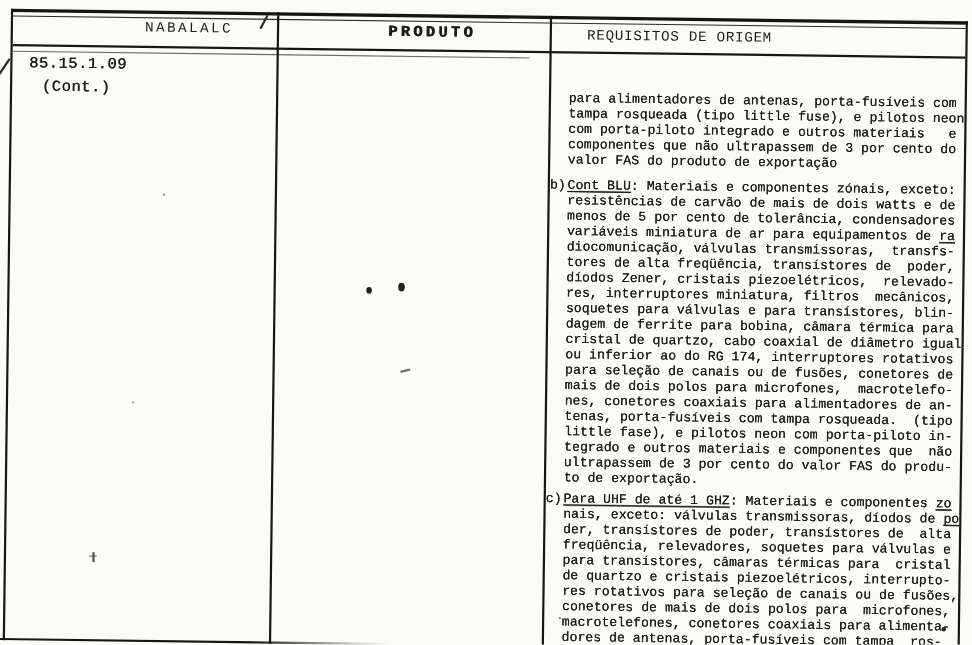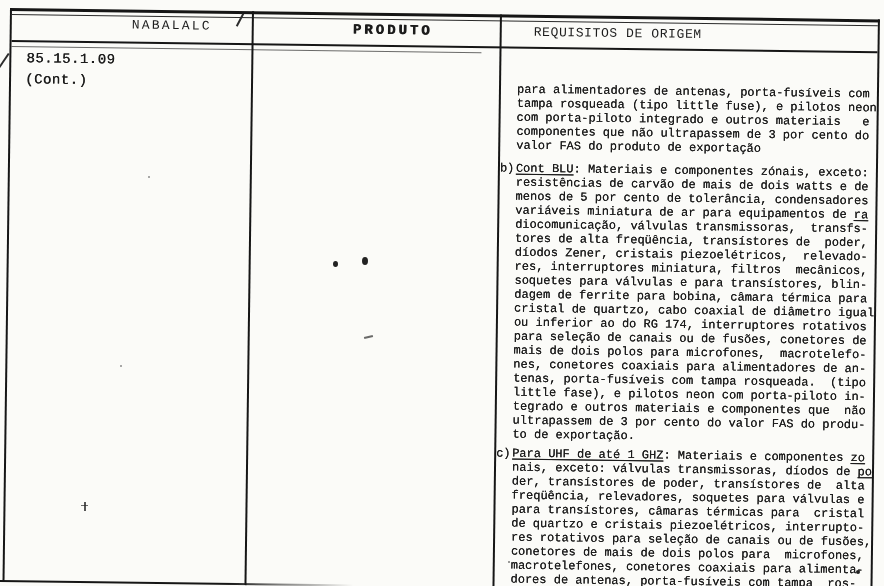--- a/index.html
+++ b/index.html
@@ -37,21 +37,21 @@
   
   .hdr { position: absolute; font-size: 13px; white-space: pre; }
   .hdr-nabalalc   { left: 120px; top: 8px;  letter-spacing: 2.2px; }
   .hdr-produto    { left: 341px; top: 9px;  font-size: 14px; font-weight: bold; letter-spacing: 3px;
                     text-shadow: .6px 0 0 #1c1c1c; }
   .hdr-requisitos { left: 522px; top: 10px; letter-spacing: 0.6px; }
 
   
   .nab-code { position: absolute; left: 15px; top: 42px; font-size: 14px; letter-spacing: .5px;
               text-shadow: .4px 0 0 #1c1c1c; }
-  .nab-cont { position: absolute; left: 14px; top: 63px; font-size: 14px; letter-spacing: .5px;
+  .nab-cont { position: absolute; left: 27px; top: 63px; font-size: 14px; letter-spacing: .5px;
               text-shadow: .4px 0 0 #1c1c1c; }
 
   
   .req-text {
     position: absolute; left: 506px; top: 68px; width: 363px;
     font-size: 12px; line-height: 14px;
     text-shadow: 0 0 .45px #1c1c1c;
   }
   .para { position: relative; margin: 0 0 9px 0; }
   .para:last-child, .para-b { margin-bottom: 5px; }

